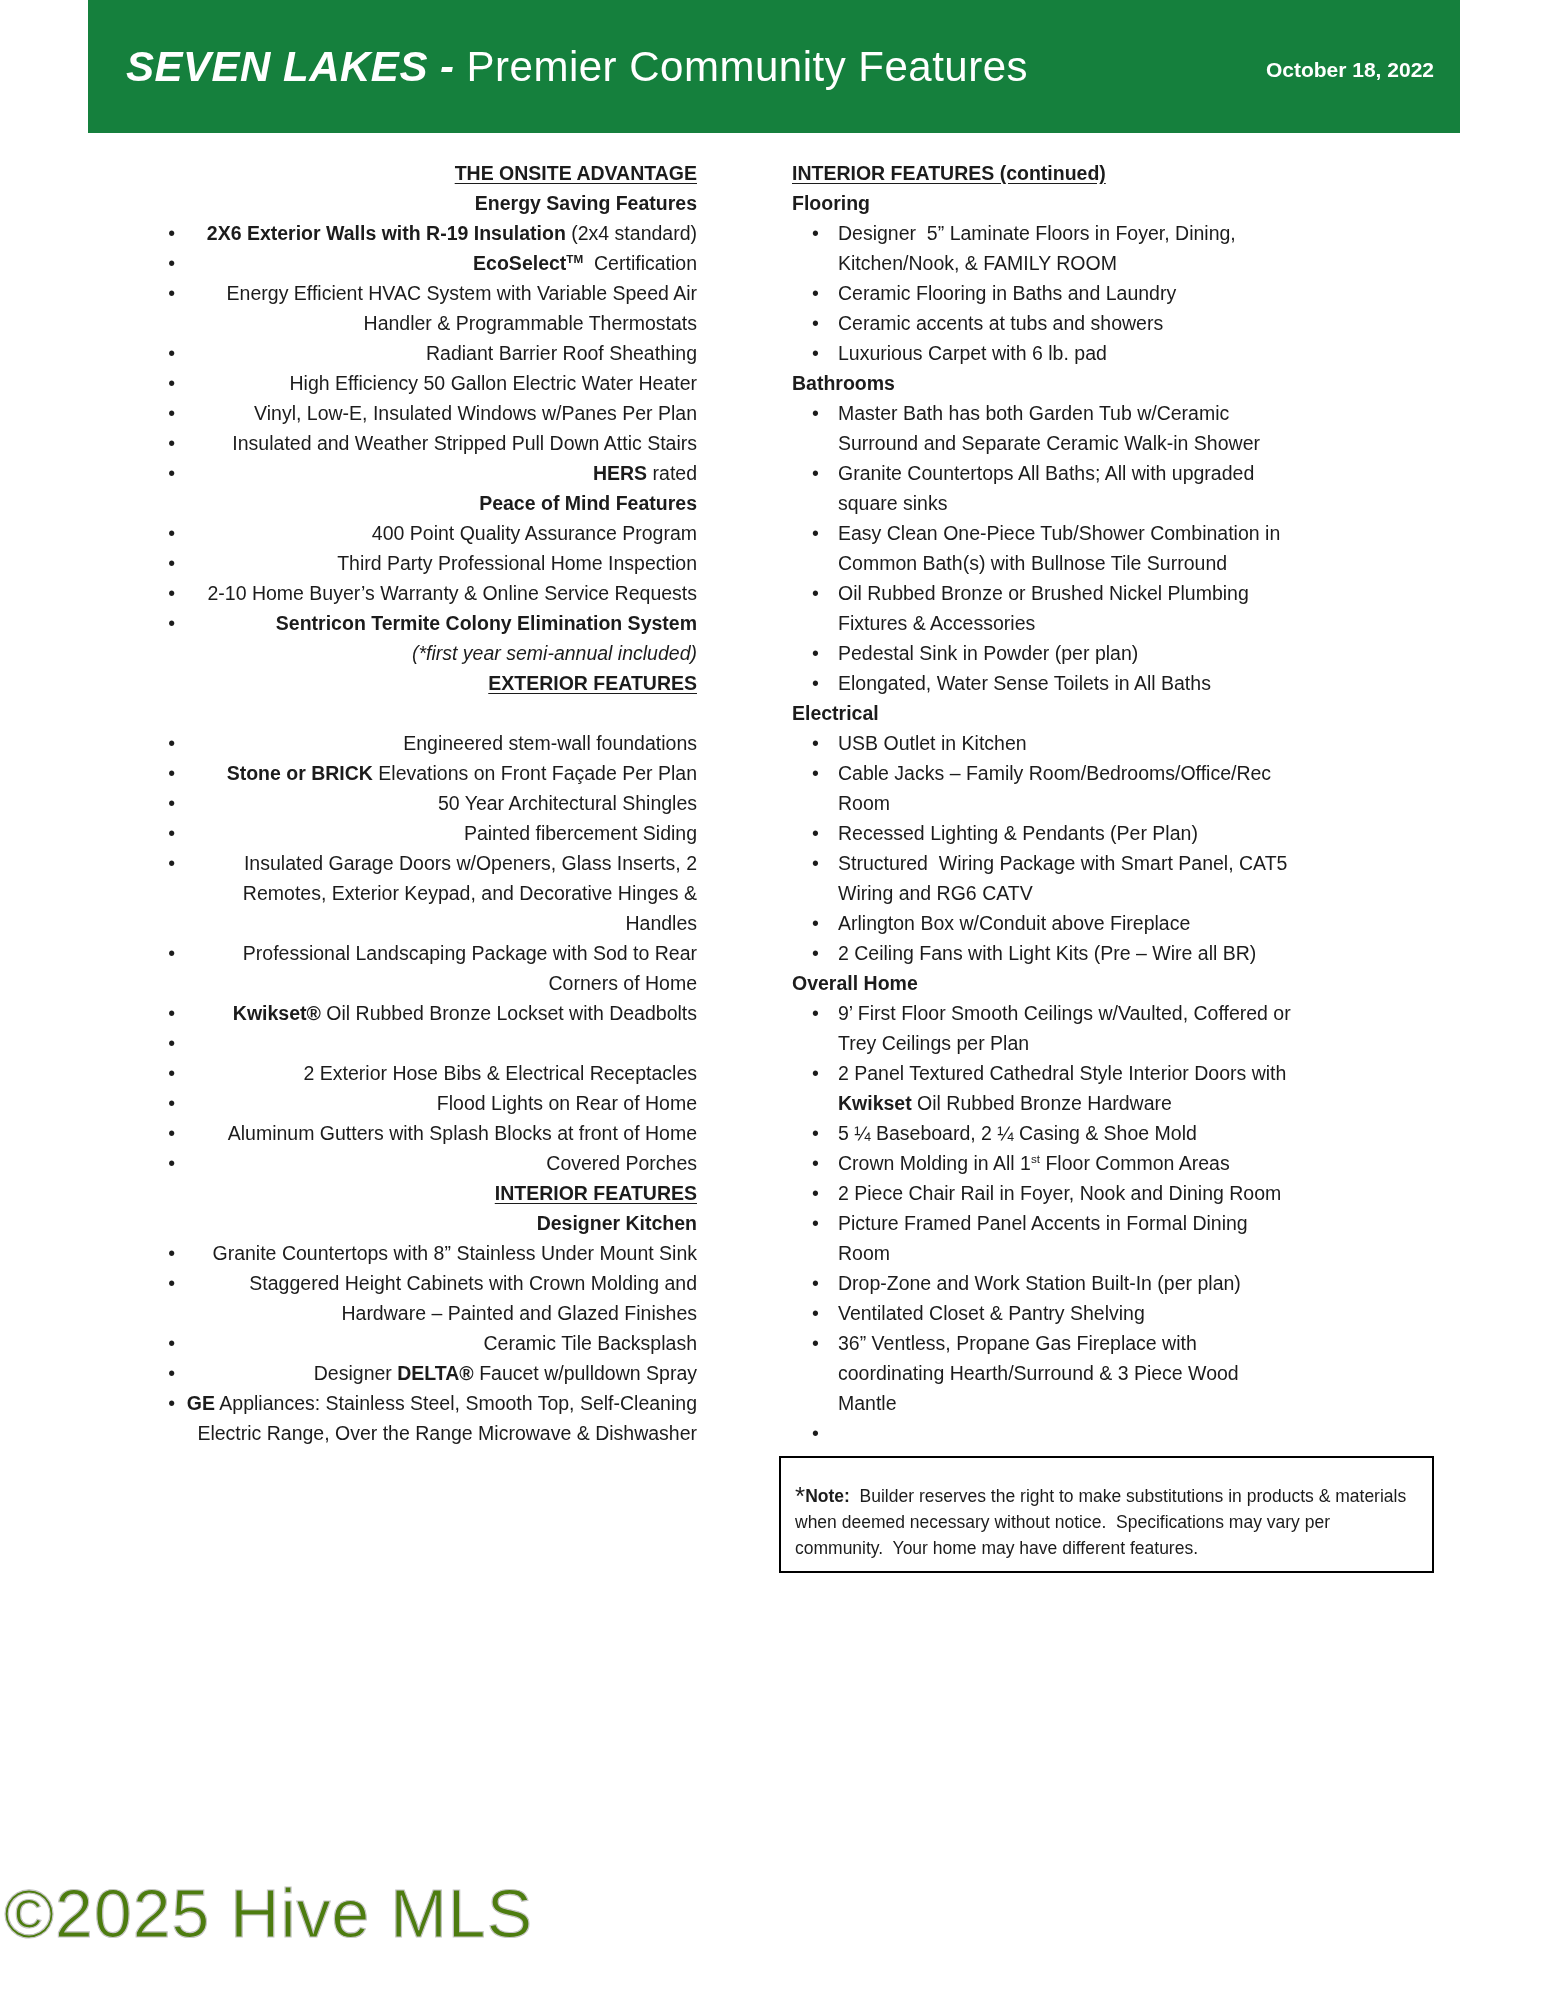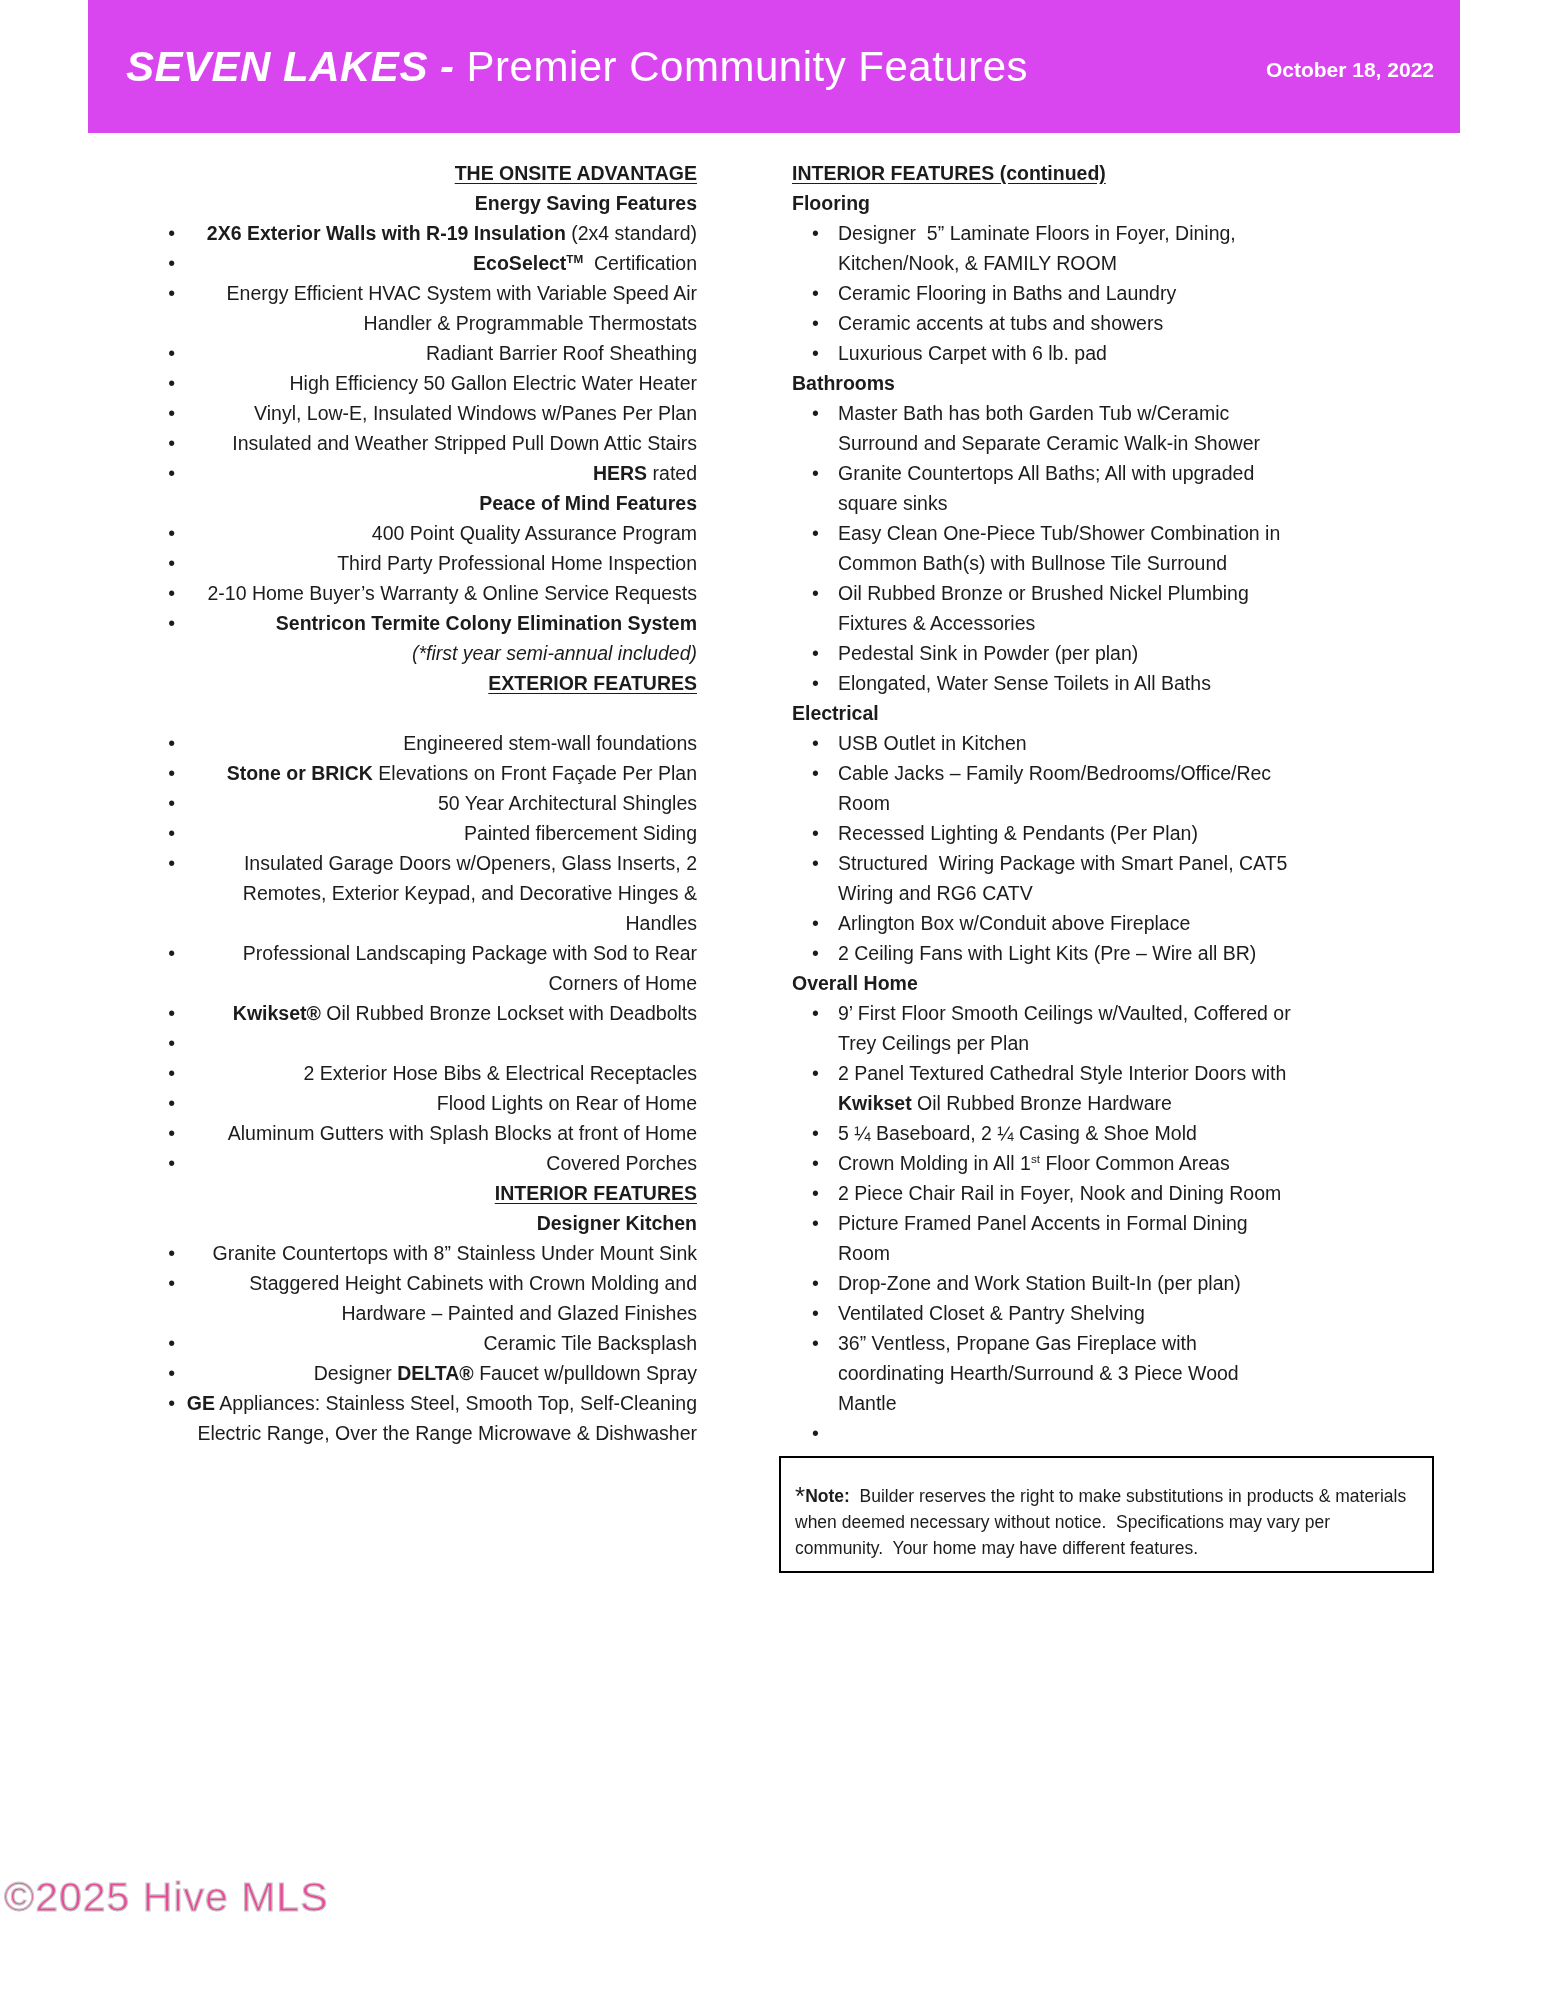--- a/index.html
+++ b/index.html
@@ -30,29 +30,29 @@
   .txt{flex:1;white-space:pre-wrap;}
   .b{font-weight:bold;}
   sup{font-size:0.6em;vertical-align:super;line-height:0;}
   .item-note{font-style:italic;padding-left:32px;}
   
   .note-box{margin-top:8px;margin-left:-13px;width:655px;border:2px solid #000;
             padding:25px 14px 10px 14px;box-sizing:border-box;font-size:17.5px;line-height:26px;}
   .note-star{font-size:26px;line-height:0;vertical-align:-3px;}
   .note-label{font-weight:bold;}
   
-  .watermark{position:absolute;left:4px;top:1874px;font-size:41px;letter-spacing:1px;
-             color:#ec4899;-webkit-text-stroke:1.2px #c6c6c6;white-space:nowrap;}
+  .watermark{position:absolute;left:4px;top:1874px;font-size:68px;letter-spacing:1px;
+             color:#4d7c0f;-webkit-text-stroke:1.2px #c6c6c6;white-space:nowrap;}
 </style>
 </head>
 <body>
 
 <div class="page">
 
-  <div class="banner" style="background: #d946ef;">
+  <div class="banner" style="background: #15803d;">
     <div class="title">
       <span class="brand">SEVEN LAKES -</span><span class="title-rest">Premier Community Features</span>
     </div>
     <div class="date">October 18, 2022</div>
   </div>
 
   <div class="col col-left">
     <div>
         <section class="sec sec-main">
           <div class="sec-heading">THE ONSITE ADVANTAGE</div>

